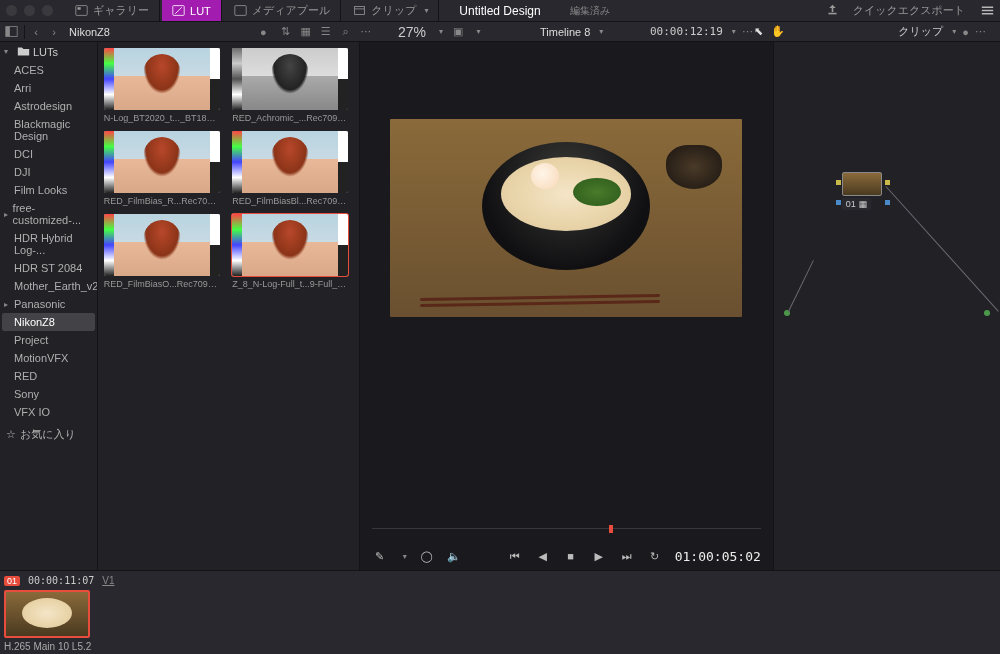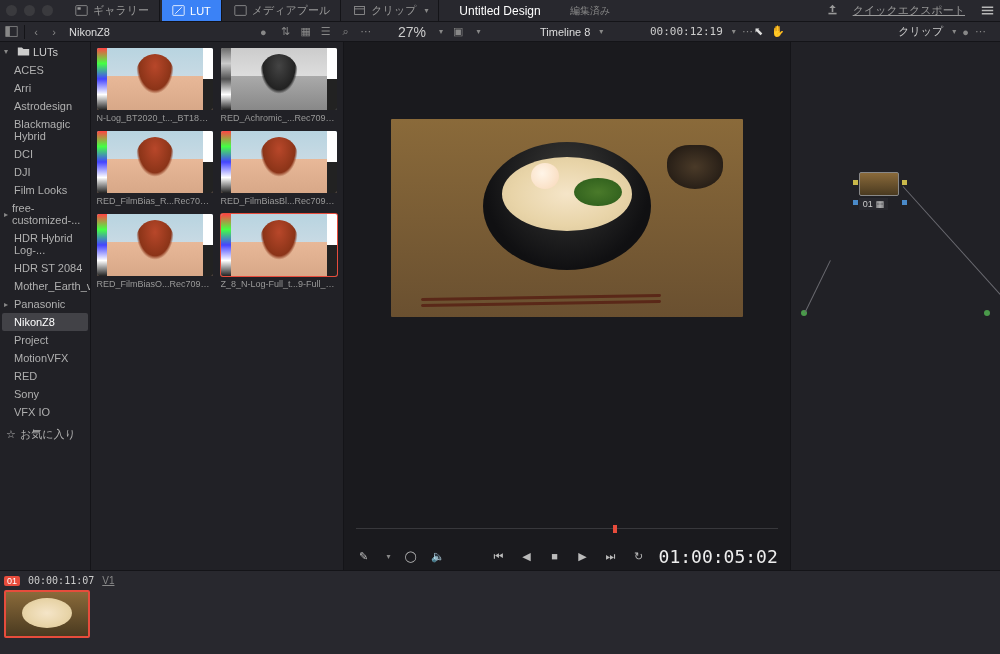--- a/index.html
+++ b/index.html
@@ -19,27 +19,27 @@
   border-bottom: 1px solid #141418;
 }
 .traffic-lights { display: flex; gap: 7px; margin-right: 12px; }
 .tl { width: 11px; height: 11px; border-radius: 50%; background: #3a3a3e; }
 .top-tabs { display: flex; gap: 2px; height: 100%; }
 .top-tab {
   display: flex; align-items: center; gap: 5px;
   padding: 0 10px; color: #999;
   border-right: 1px solid #141418;
 }
-.top-tab.active { color: #fff; background: #3b82f6; }
+.top-tab.active { color: #fff; background: #a21caf; }
 .top-tab svg { width: 14px; height: 14px; }
 .chev { font-size: 8px; margin-left: 3px; color: #888; }
 .proj-title { position: absolute; left: 50%; transform: translateX(-50%); color: #fff; font-size: 12px; }
 .proj-status { position: absolute; left: 50%; transform: translateX(70px); font-size: 10px; color: #888; }
 .top-right { margin-left: auto; display: flex; align-items: center; gap: 8px; }
-.export-btn { display: flex; align-items: flex-start; gap: 14px; padding: 0 8px; color: #999; text-decoration: underline; }
+.export-btn { display: flex; align-items: flex-start; gap: 14px; padding: 0 8px; color: #999; }
 
 .tool-bar {
   height: 20px;
   background: #28282e;
   display: flex; align-items: center;
   border-bottom: 1px solid #141418;
 }
 .tb-left { display: flex; align-items: center; height: 100%; }
 .tb-icon { width: 22px; height: 20px; display: flex; align-items: center; justify-content: center; color: #888; }
 .tb-sep { width: 1px; height: 14px; background: #141418; margin: 0 2px; }
@@ -167,21 +167,21 @@
   border-top: 1px solid #38383c;
 }
 .scrub-dot {
   position: absolute; top: -4px;
   width: 4px; height: 8px;
   background: #e74c3c;
 }
 .play-controls {
   display: flex; align-items: center; gap: 12px; height: 28px;
 }
-.play-controls .tc { margin-left: auto; color: #eee; font-size: 18px; font-family: monospace; }
+.play-controls .tc { margin-left: auto; color: #eee; font-size: 13px; font-family: monospace; }
 .pc-icon { color: #bbb; width: 16px; text-align: center; }
 
 .node-panel {
   width: 250px;
   background: #212126;
   position: relative;
 }
 .node-thumb {
   position: absolute; left: 68px; top: 130px;
   width: 40px; height: 24px;
@@ -337,21 +337,21 @@
         <div class="tree-item">
           <span>ACES</span>
         </div>
         <div class="tree-item">
           <span>Arri</span>
         </div>
         <div class="tree-item">
           <span>Astrodesign</span>
         </div>
         <div class="tree-item">
-          <span>Blackmagic Hybrid</span>
+          <span>Blackmagic Design</span>
         </div>
         <div class="tree-item">
           <span>DCI</span>
         </div>
         <div class="tree-item">
           <span>DJI</span>
         </div>
         <div class="tree-item">
           <span>Film Looks</span>
         </div>
@@ -509,13 +509,14 @@
 
 <div class="bottom">
   <div class="clip-row">
     <span class="clip-badge">01</span>
     <span style="font-family:monospace;">00:00:11:07</span>
     <span style="color:#888;text-decoration:underline;">V1</span>
   </div>
   <div class="clip-thumb">
     <div class="noodles"></div>
   </div>
+  <div class="codec">H.265 Main 10 L5.2</div>
 </div>
 
 </body></html>

